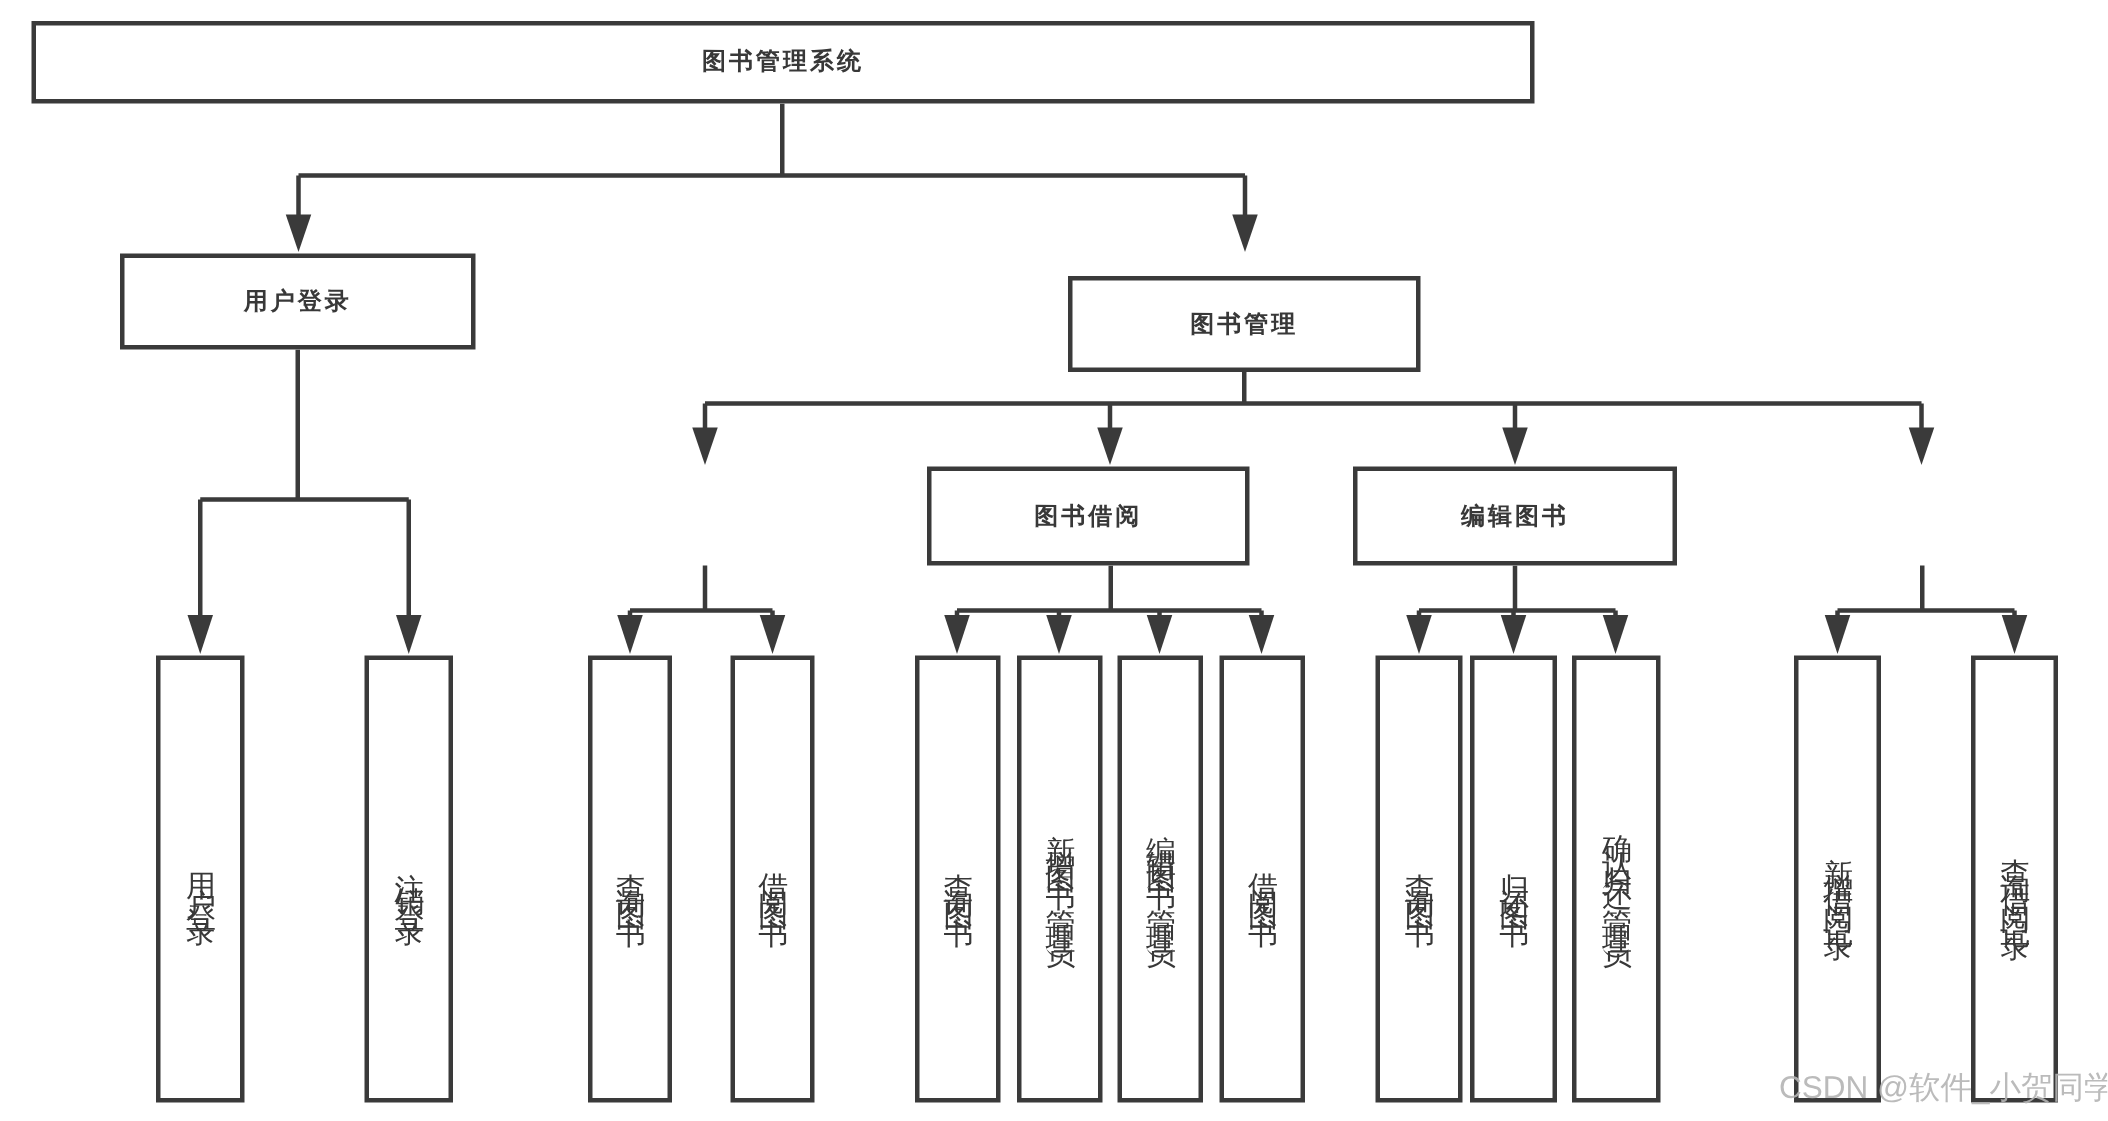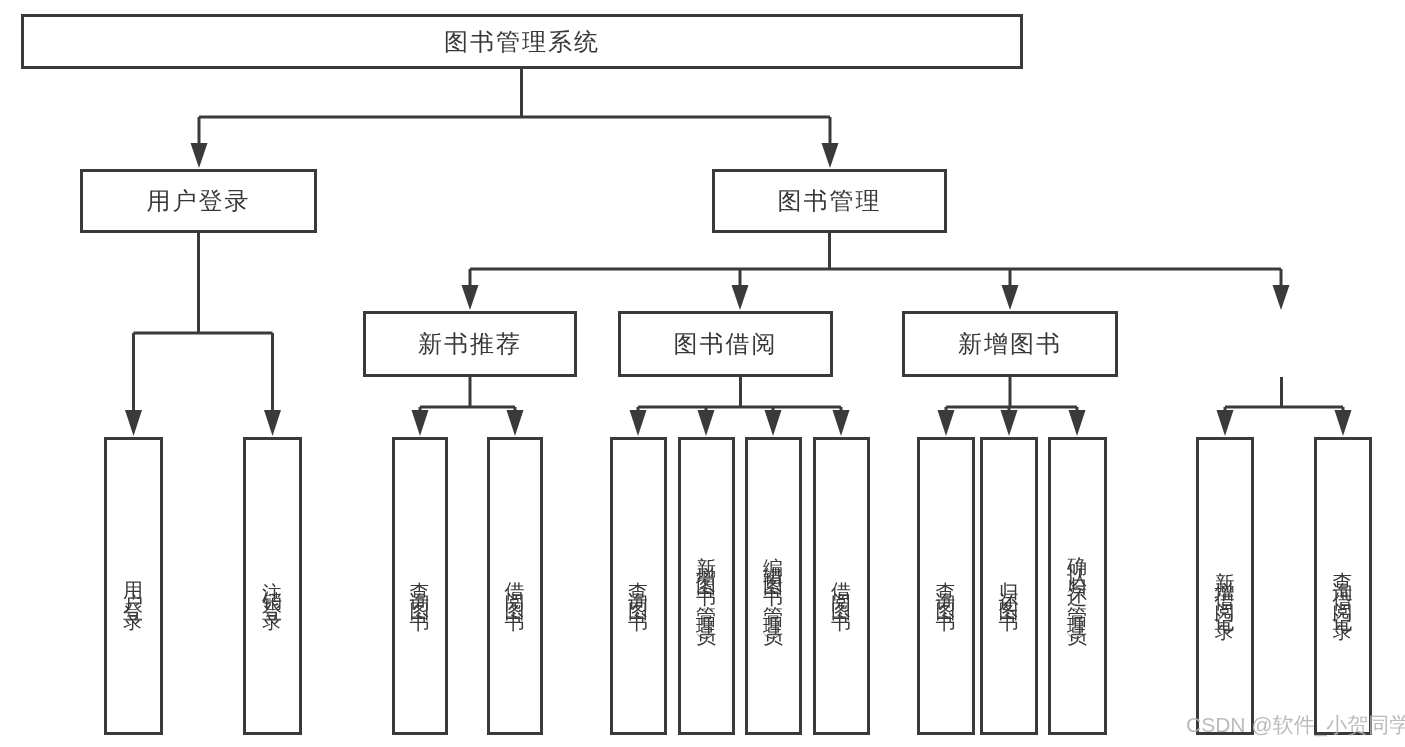--- a/index.html
+++ b/index.html
@@ -31,38 +31,39 @@
   .box {
     position: absolute;
     background: var(--bg);
     border: 3px solid var(--line);
     color: var(--text);
     display: flex;
     align-items: center;
     justify-content: center;
   }
   .hlabel {
-    font-size: 24px;
+    font-size: 16px;
     letter-spacing: 2px;
     white-space: nowrap;
     color: var(--text);
+    font-weight: bold;
   }
   .vbox span {
     writing-mode: vertical-rl;
     text-orientation: mixed;
     font-size: 20px;
     line-height: 1;
     letter-spacing: 10px;
     color: var(--text);
   }
 
   
   .n-root            { left: 21px;   top: 14px;  width: 1002px; height: 55px; }
   .n-user-login      { left: 80px;   top: 169px; width: 237px;  height: 64px; }
-  .n-book-mgmt       { left: 712px;  top: 169px; width: 235px;  height: 64px; }
+  .n-book-mgmt       { left: 712px;  top: 184px; width: 235px;  height: 64px; }
   .n-new-book-rec    { left: 363px;  top: 311px; width: 214px;  height: 66px; }
   .n-book-borrow     { left: 618px;  top: 311px; width: 215px;  height: 66px; }
   .n-current-borrow  { left: 902px;  top: 311px; width: 216px;  height: 66px; }
   .n-borrow-records  { left: 1173px; top: 311px; width: 217px;  height: 66px; }
 
   
   .leaf { top: 437px; height: 298px; }
   .l-0  { left: 104px;  width: 59px; }
   .l-1  { left: 243px;  width: 59px; }
   .l-2  { left: 392px;  width: 56px; }
@@ -133,28 +134,25 @@
     <span class="hlabel">图书管理系统</span>
   </div>
 
   <div class="box n-user-login">
     <span class="hlabel">用户登录</span>
   </div>
   <div class="box n-book-mgmt">
     <span class="hlabel">图书管理</span>
   </div>
 
-  <div class="box n-new-book-rec">
-    <span class="hlabel">新书推荐</span>
-  </div>
   <div class="box n-book-borrow">
     <span class="hlabel">图书借阅</span>
   </div>
   <div class="box n-current-borrow">
-    <span class="hlabel">新增图书</span>
+    <span class="hlabel">编辑图书</span>
   </div>
 
   <div class="box vbox leaf l-0">
     <span>用户登录</span>
   </div>
   <div class="box vbox leaf l-1">
     <span>注销登录</span>
   </div>
   <div class="box vbox leaf l-2">
     <span>查询图书</span>

